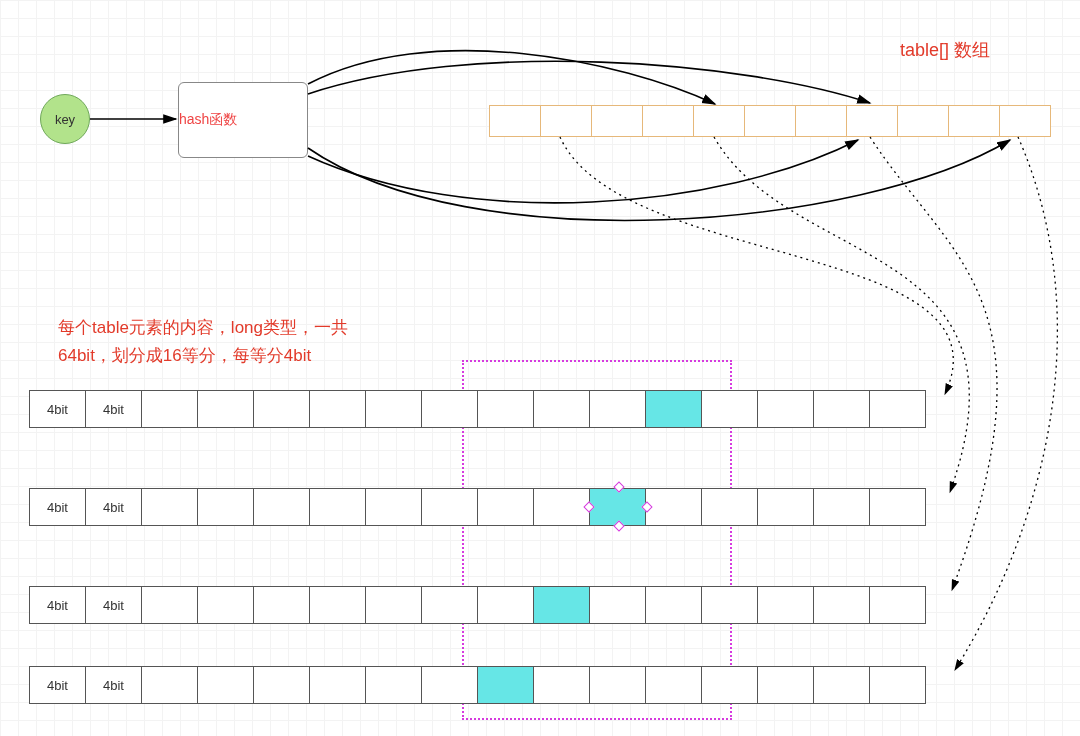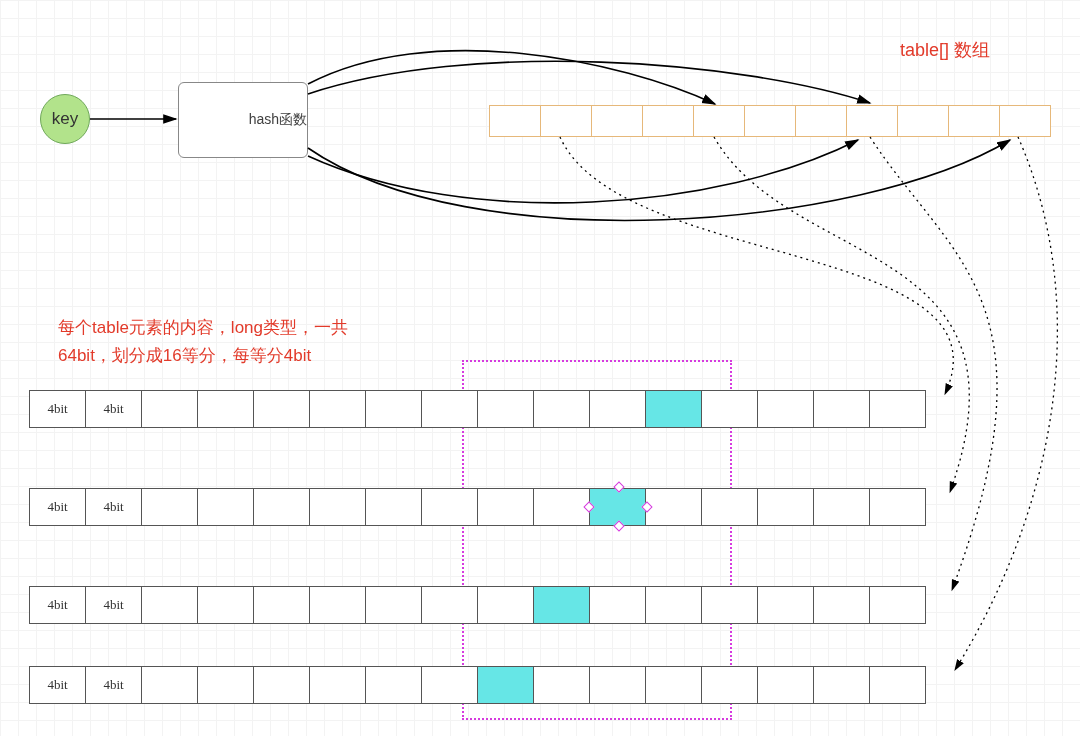--- a/index.html
+++ b/index.html
@@ -29,40 +29,40 @@
     left: 40px;
     top: 94px;
     width: 50px;
     height: 50px;
     border-radius: 50%;
     background: #b2e38b;
     border: 1px solid #6fa85a;
     display: flex;
     align-items: center;
     justify-content: center;
-    font-size: 17px;
+    font-size: 13px;
     color: #333;
     box-sizing: border-box;
   }
 
   
   .hash-box {
     position: absolute;
     left: 178px;
     top: 82px;
     width: 130px;
     height: 76px;
     border: 1px solid #888;
     border-radius: 6px;
     background: #fff;
     display: flex;
     align-items: center;
-    justify-content: flex-end;
+    justify-content: flex-start;
     font-size: 14px;
-    color: #404040;
+    color: #ef4444;
     box-sizing: border-box;
   }
 
   
   .table-array {
     position: absolute;
     left: 490px;
     top: 105px;
     display: flex;
     height: 32px;
@@ -94,21 +94,20 @@
     line-height: 28px;
     color: #e23a2a;
   }
 
   
   .bit-row {
     position: absolute;
     left: 30px;
     display: flex;
     height: 38px;
-    font-family: Liberation Serif, serif;
   }
   .bit-row .bitcell {
     width: 57px;
     height: 38px;
     border: 1px solid #555;
     background: #fff;
     box-sizing: border-box;
     margin-left: -1px;
     display: flex;
     align-items: center;

